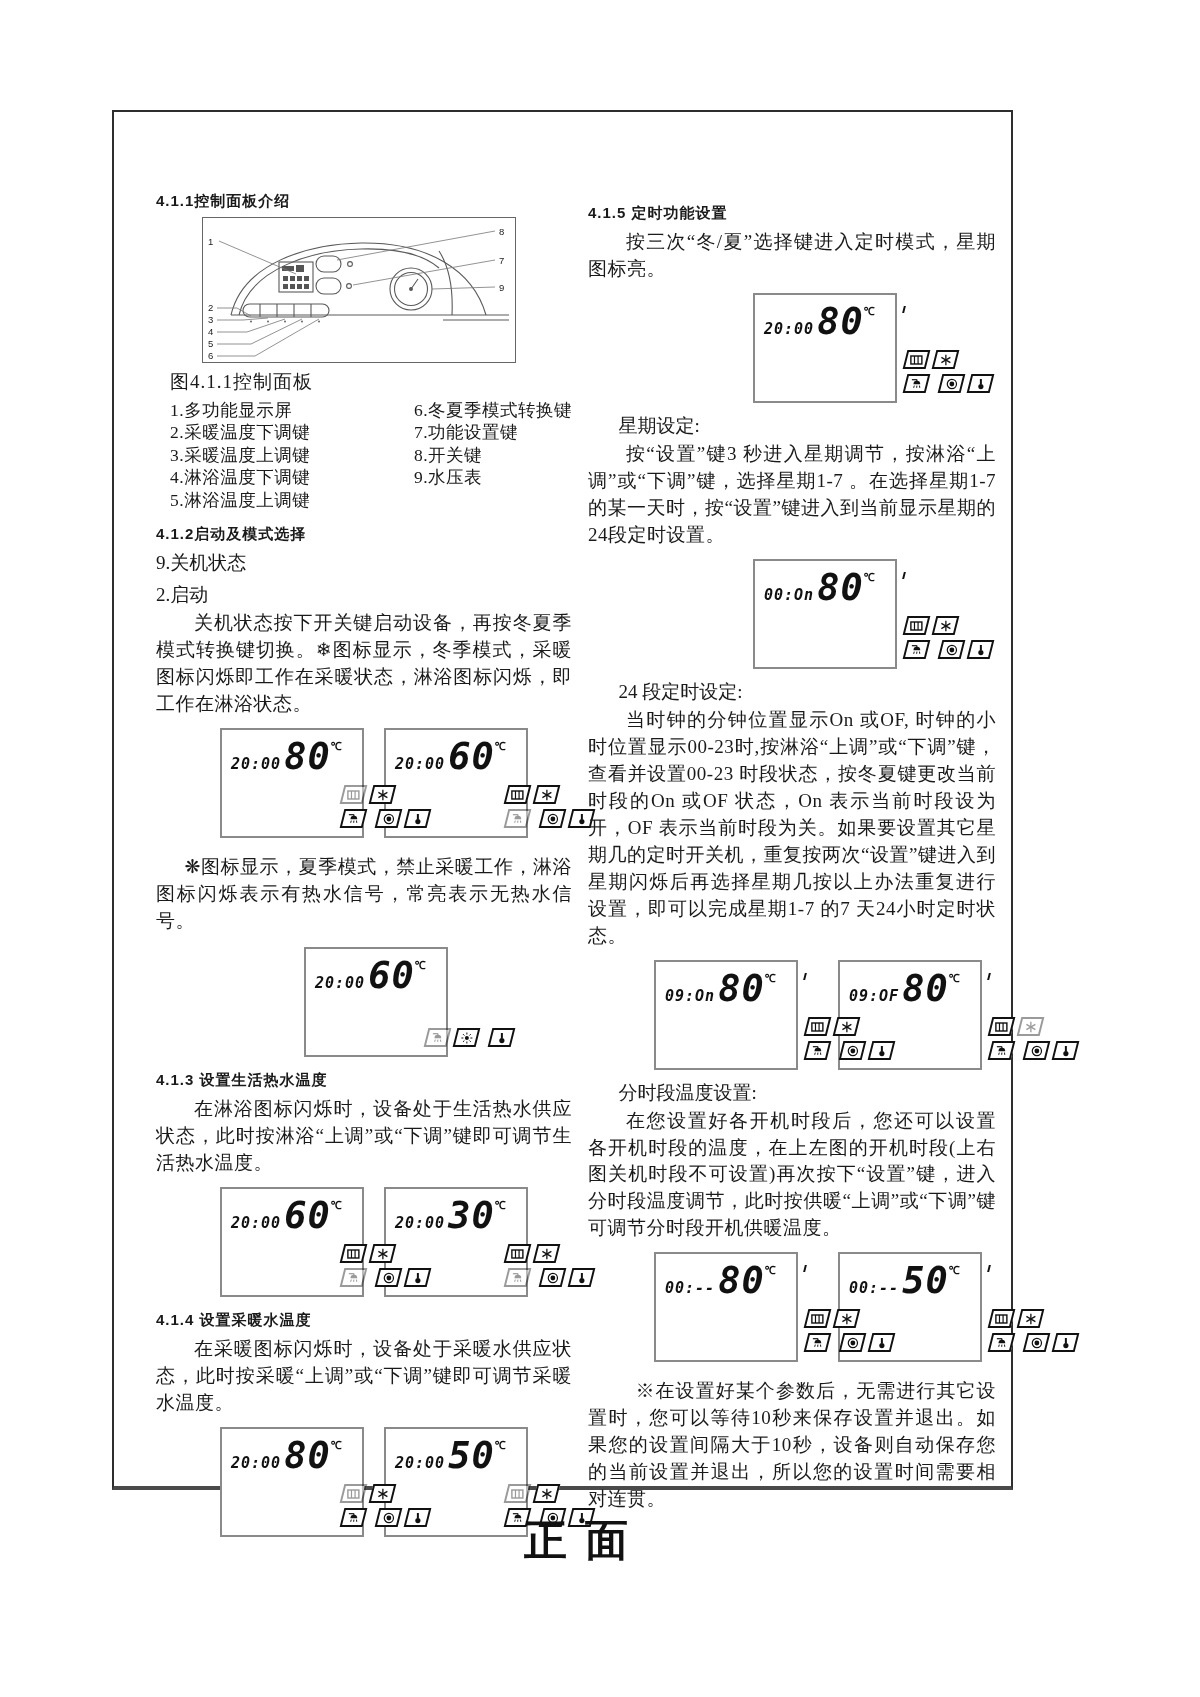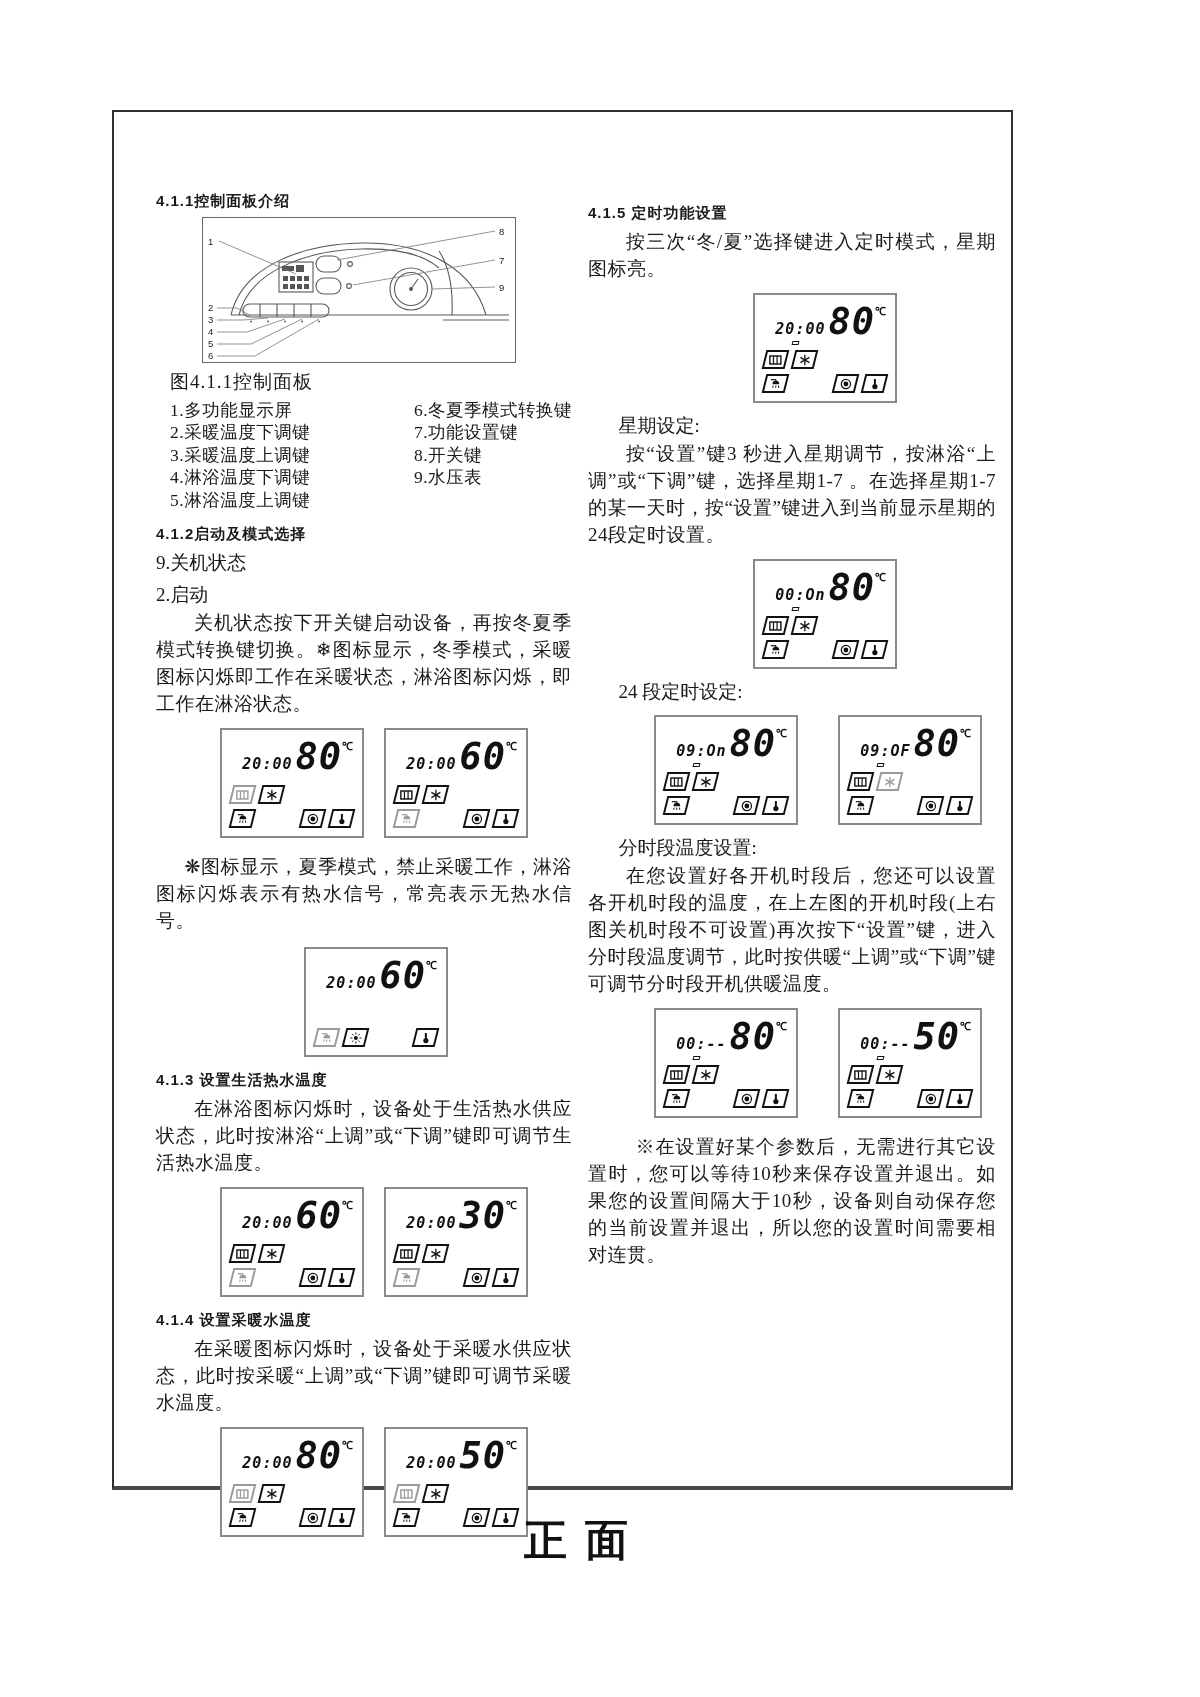--- a/index.html
+++ b/index.html
@@ -19,21 +19,21 @@
   .sub-label{font-size:19px;margin:6px 0 2px 0;}
   .sub-title{font-size:19px;margin:10px 0 2px 0;text-indent:1.6em;}
   
   .figure{border:1px solid #666;width:312px;height:144px;margin:4px 0 4px 46px;background:#fff;}
   .caption{font-size:19px;margin:6px 0 2px 14px;letter-spacing:1px;}
   .legend{display:flex;margin:4px 0 0 14px;justify-content:space-between;}
   .legend ul{list-style:none;margin:0;padding:0;font-size:17.5px;line-height:1.28;letter-spacing:0.5px;}
   .legend ul:first-child{flex:0 0 242px;}
   
   .lcd{border:2px solid #8a8a8a;background:#fff;width:144px;height:110px;
-       padding:9px 9px 8px 9px;box-sizing:border-box;display:flex;flex-direction:column;flex:0 0 auto;}
+       padding:9px 9px 8px 9px;box-sizing:border-box;display:flex;flex-direction:row;flex:0 0 auto;}
   .lcd.small{height:64px;width:143px;}
   .lcd-top{text-align:right;white-space:nowrap;}
   .seg{font-family:"DejaVu Sans Mono",monospace;font-weight:bold;font-style:italic;color:#111;}
   .seg-time{font-size:15px;letter-spacing:1px;}
   .seg-val{font-size:37px;letter-spacing:1px;margin-left:3px;line-height:0.95;}
   .seg-unit{font-size:11px;vertical-align:top;position:relative;top:-1px;font-style:normal;}
   .lcd-week{display:block;width:5px;height:5px;border:1.5px solid #111;
             transform:skewX(-14deg);margin:2px 0 0 28px;}
   .lcd-rows{margin-top:auto;}
   .lcd-row{display:flex;gap:6px;margin-top:5px;align-items:center;min-height:17px;}
@@ -613,20 +613,21 @@
               <svg width="12" height="12" viewBox="0 0 12 12">
                 <line x1="6" y1="1" x2="6" y2="6.4" stroke="currentColor" stroke-width="2"></line>
                 <circle cx="6" cy="8.6" r="2.6" fill="currentColor"></circle>
               </svg>
             </span>
           </div>
         </div>
       </div>
 
     <div class="sub-title">24 段定时设定:</div>
+    <p class="ind">当时钟的分钟位置显示On 或OF, 时钟的小时位置显示00-23时,按淋浴“上调”或“下调”键，查看并设置00-23 时段状态，按冬夏键更改当前时段的On 或OF 状态，On 表示当前时段设为开，OF 表示当前时段为关。如果要设置其它星期几的定时开关机，重复按两次“设置”键进入到星期闪烁后再选择星期几按以上办法重复进行设置，即可以完成星期1-7 的7 天24小时定时状态。</p>
     <div class="lcd-pair pair-right">
       <div class="lcd">
           <div class="lcd-top"><span class="seg seg-time">09:On</span><span class="seg seg-val">80</span><span class="seg seg-unit">℃</span></div>
           <span class="lcd-week"></span>
           <div class="lcd-rows">
             <div class="lcd-row">
               <span class="ico">
                 <svg width="13" height="12" viewBox="0 0 13 12">
                   <rect x="1" y="2" width="11" height="8" fill="none" stroke="currentColor" stroke-width="1.4"></rect>
                   <line x1="4.6" y1="2" x2="4.6" y2="10" stroke="currentColor" stroke-width="1.2"></line>

